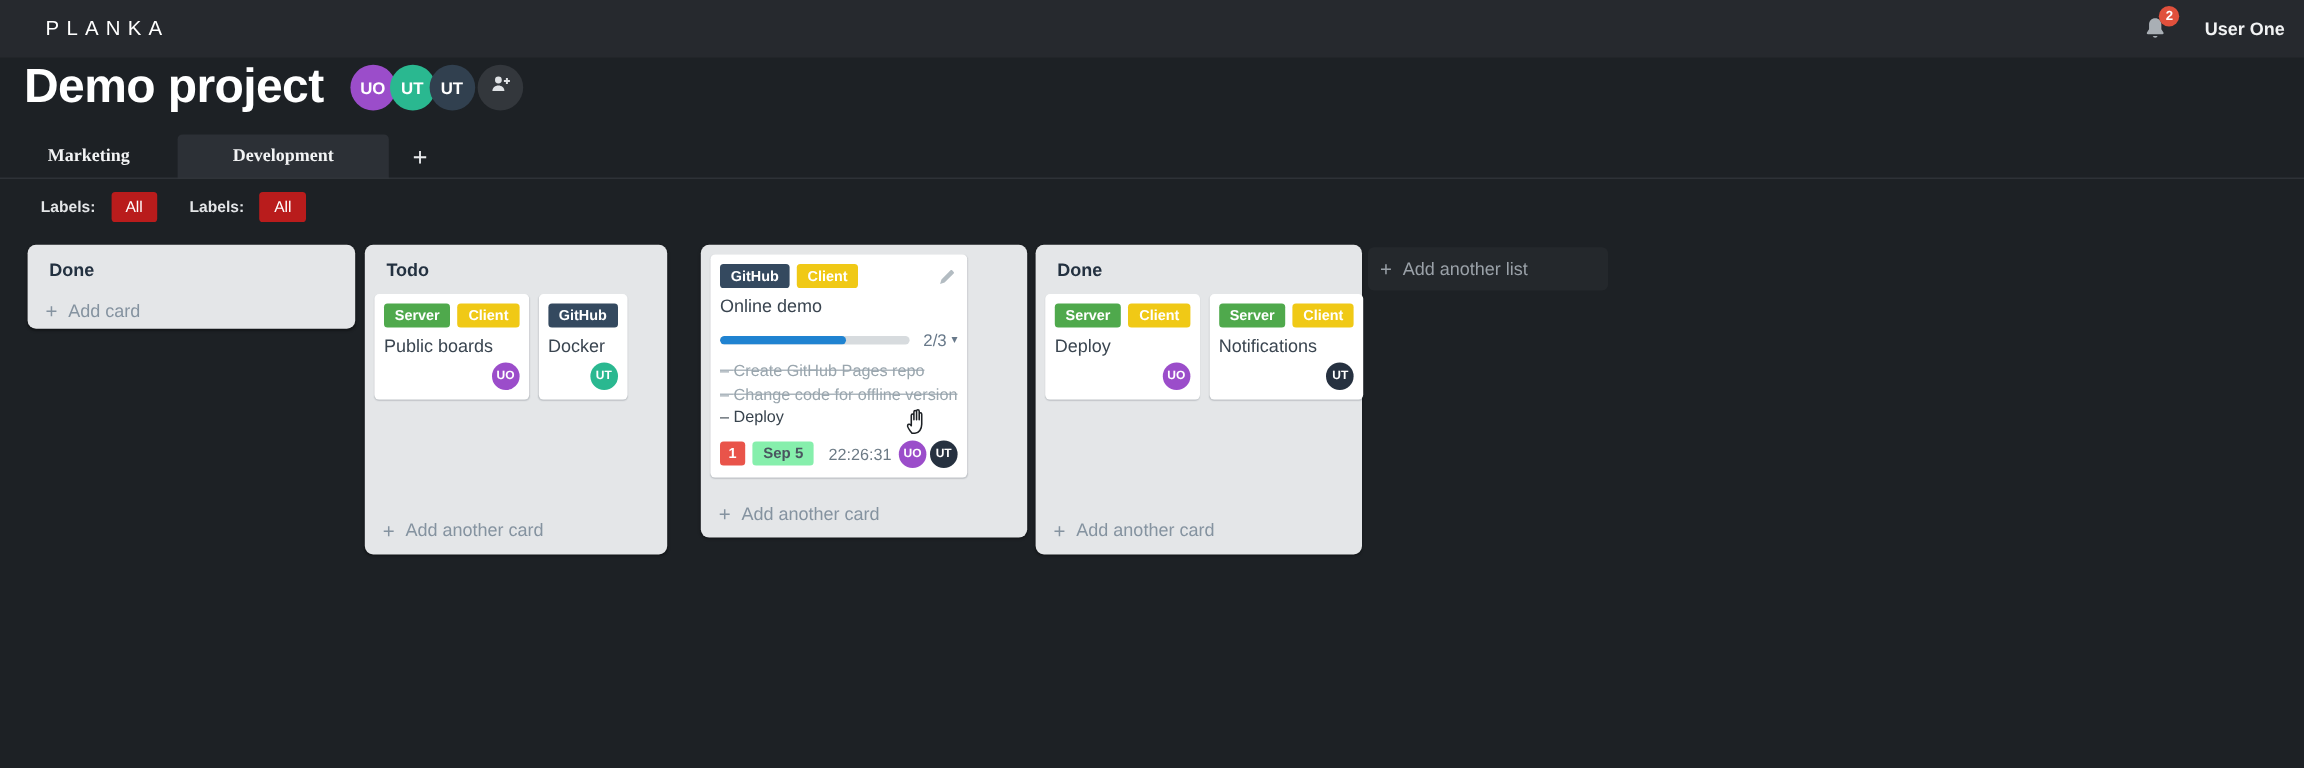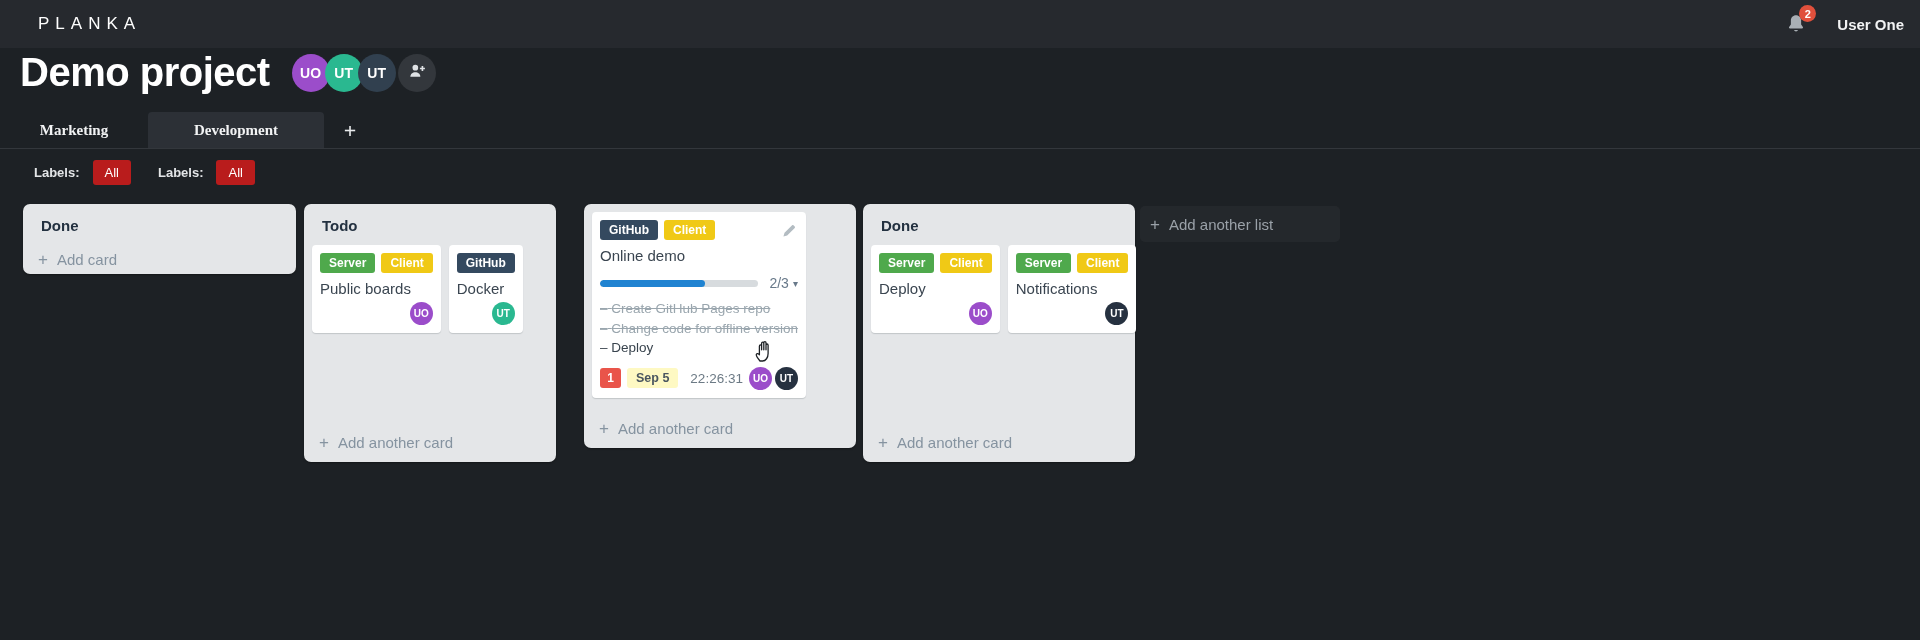--- a/index.html
+++ b/index.html
@@ -99,21 +99,21 @@
   .progress-caret { margin-left:4px; font-size:10px; color:#68798a; cursor:pointer; }
   .tasks { margin-top:8px; }
   .task-line { font-size:13.5px; line-height:19.5px; color:#39444e; }
   .task-line.completed { color:#9aa6ae; text-decoration:line-through; }
   .card-footer { display:flex; align-items:center; margin-top:9px; }
   .notif-count-badge {
     min-width:21px; height:20px; border-radius:3px; color:#fff; font-size:12px; font-weight:bold;
     display:flex; align-items:center; justify-content:center; padding:0 5px;
   }
   .due-badge {
-    margin-left:6px; background:#fef9c3; color:#4a5660; font-size:12.5px; font-weight:bold;
+    margin-left:6px; background:#86efac; color:#4a5660; font-size:12.5px; font-weight:bold;
     height:20px; line-height:20px; padding:0 9px; border-radius:3px; cursor:pointer;
   }
   .stopwatch { margin-left:12px; font-size:13.5px; color:#6c7a85; cursor:pointer; }
   .footer-avatars { margin-left:auto; display:flex; }
 
   .add-card-row {
     margin-top:auto; display:flex; align-items:center; gap:9px;
     padding:6px 7px 3px; color:#8593a0; font-size:15px; cursor:pointer;
   }
   .plus-glyph { font-size:17px; line-height:1; color:#8593a0; }

